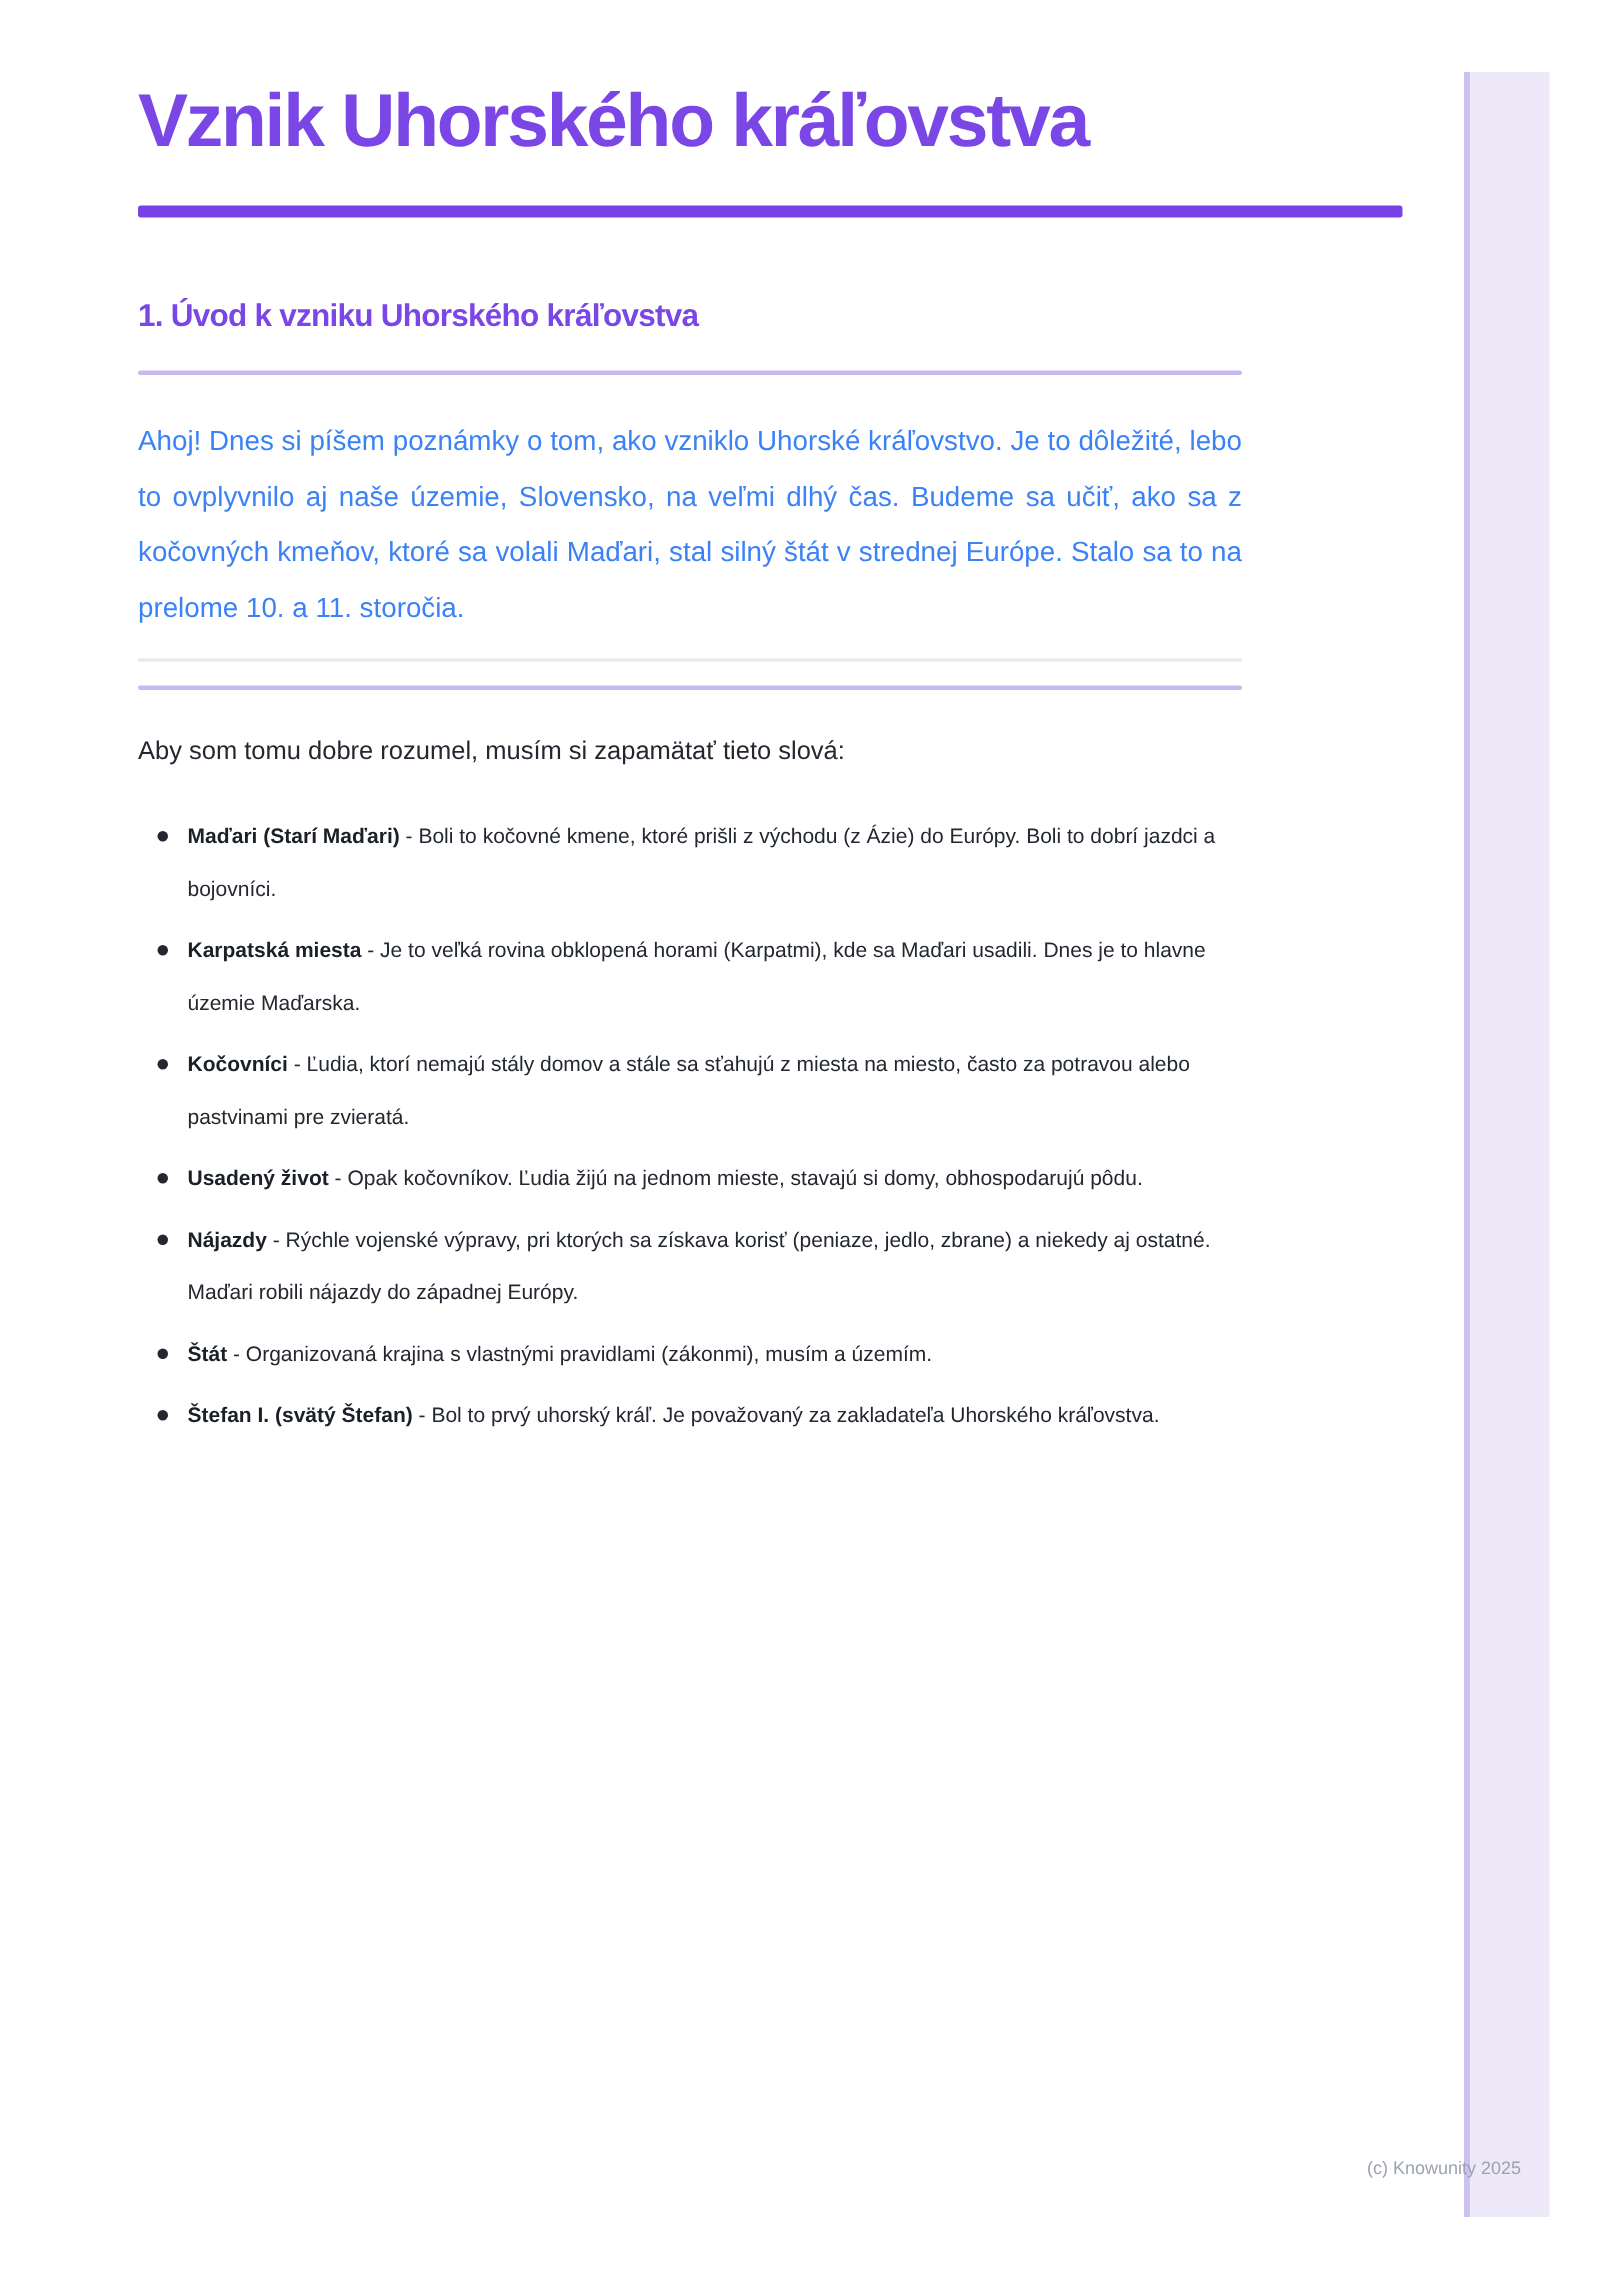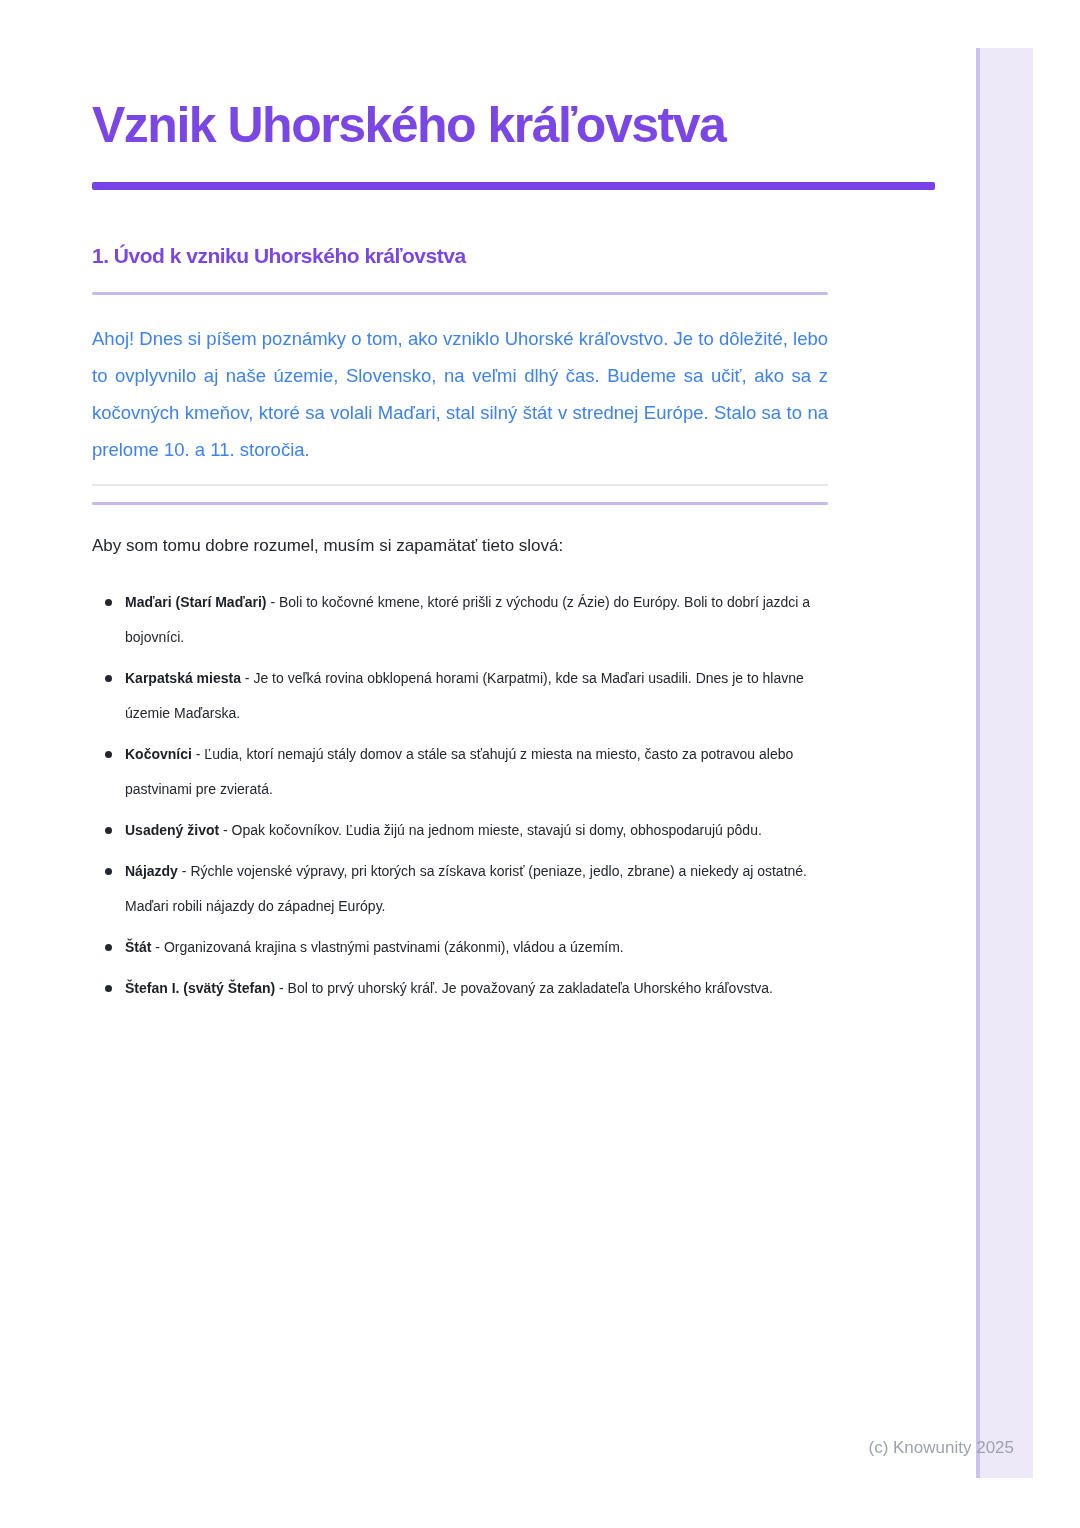--- a/index.html
+++ b/index.html
@@ -20,21 +20,21 @@
     background: #EDE9F8;
     border-left: 4px solid #CDC2EF;
   }
   .content {
     position: relative;
     margin-left: 92px;
     width: 736px;
   }
   .doc-title {
     margin: 0;
-    padding-top: 96px;
+    padding-top: 51px;
     font-size: 50px;
     line-height: 58px;
     font-weight: bold;
     letter-spacing: -1.5px;
     color: #7A46E6;
   }
   .title-rule {
     margin-top: 28px;
     width: 843px;
     height: 8px;
@@ -101,21 +101,21 @@
     width: 7px;
     height: 7px;
     border-radius: 50%;
     background: #23272F;
   }
   .term { font-weight: bold; color: #1B1F27; }
   .page-footer {
     position: absolute;
     right: 66px;
     top: 1438px;
-    font-size: 17px;
+    font-size: 12px;
     color: #9CA3AF;
     z-index: 2;
   }
 </style>
 </head>
 <body>
 
 <div class="page">
 
   <div class="side-strip"></div>
@@ -146,21 +146,21 @@
       <li>
         <span class="term">Kočovníci</span><span> - </span><span>Ľudia, ktorí nemajú stály domov a stále sa sťahujú z miesta na miesto, často za potravou alebo pastvinami pre zvieratá.</span>
       </li>
       <li>
         <span class="term">Usadený život</span><span> - </span><span>Opak kočovníkov. Ľudia žijú na jednom mieste, stavajú si domy, obhospodarujú pôdu.</span>
       </li>
       <li>
         <span class="term">Nájazdy</span><span> - </span><span>Rýchle vojenské výpravy, pri ktorých sa získava korisť (peniaze, jedlo, zbrane) a niekedy aj ostatné. Maďari robili nájazdy do západnej Európy.</span>
       </li>
       <li>
-        <span class="term">Štát</span><span> - </span><span>Organizovaná krajina s vlastnými pastvinami (zákonmi), vládou a územím.</span>
+        <span class="term">Štát</span><span> - </span><span>Organizovaná krajina s vlastnými pravidlami (zákonmi), musím a územím.</span>
       </li>
       <li>
         <span class="term">Štefan I. (svätý Štefan)</span><span> - </span><span>Bol to prvý uhorský kráľ. Je považovaný za zakladateľa Uhorského kráľovstva.</span>
       </li>
     </ul>
 
   </div>
 
   <div class="page-footer">(c) Knowunity 2025</div>
 

